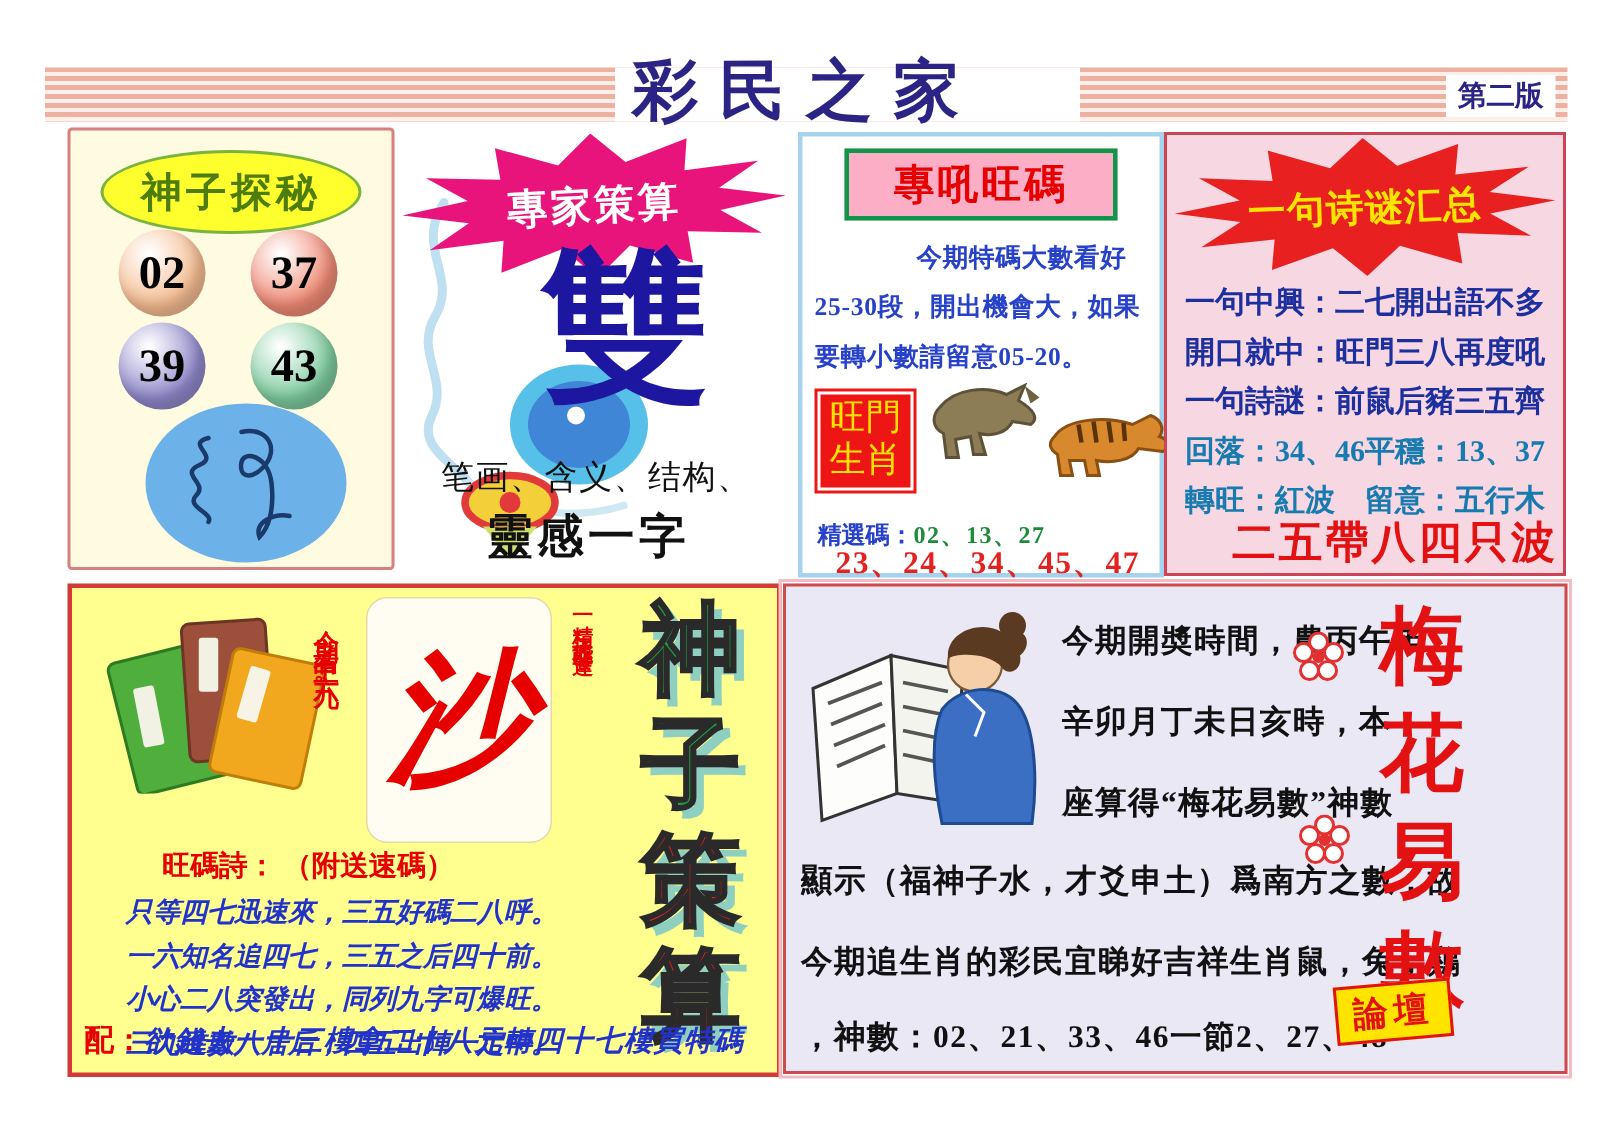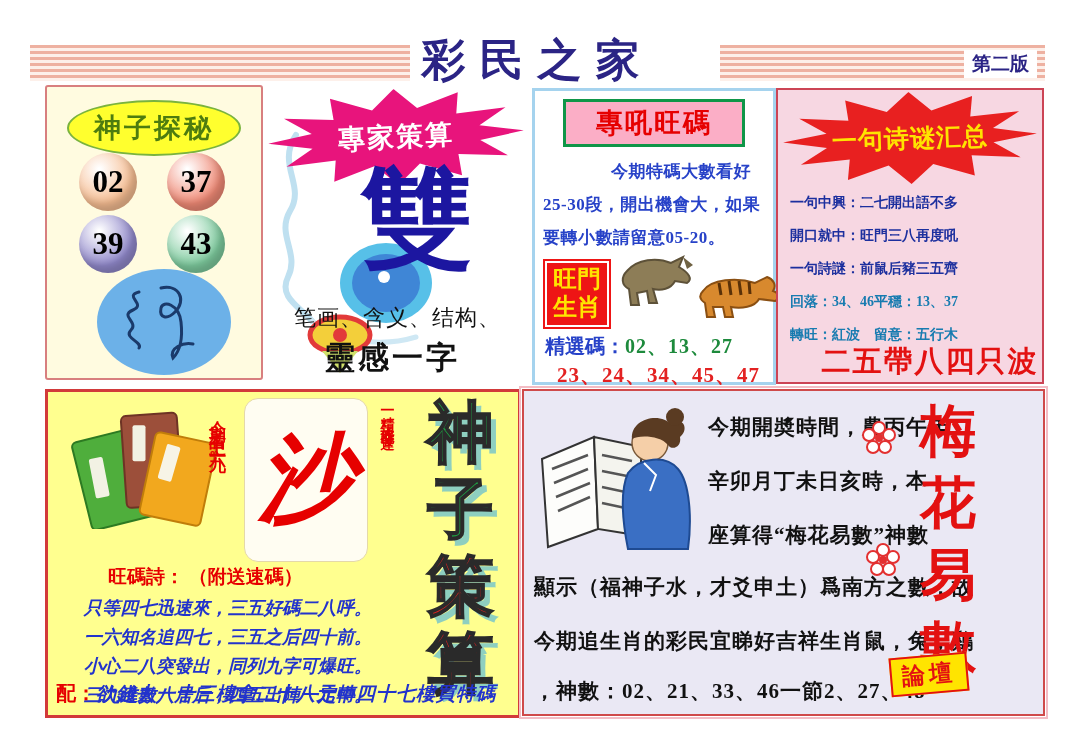--- a/index.html
+++ b/index.html
@@ -46,33 +46,33 @@
   
   #boxC{left:532px;top:88px;width:238px;height:291px;background:#fff;border:3px solid #a5d3ee;}
   #boxC .ctitle{margin:8px auto 0;width:176px;height:42px;background:#fbaec6;border:3px solid #0f9648;
     display:flex;align-items:center;justify-content:center;}
   #boxC .ctitle span{color:#e60000;font-size:27px;font-weight:bold;letter-spacing:2px;}
   #boxC .para{margin:8px 8px 0;color:#2742c8;font-size:17px;line-height:1.95;text-indent:4em;
     font-weight:bold;letter-spacing:.5px;}
   #wang-badge{position:absolute;left:8px;top:168px;width:60px;height:62px;border:2px solid #ee1515;
     padding:2px;background:#fff;}
   #wang-badge .in{width:100%;height:100%;background:#ee1515;display:flex;align-items:center;justify-content:center;}
-  #wang-badge span{color:#ffe400;font-size:24px;font-weight:bold;width:2em;line-height:1.15;text-align:center;}
+  #wang-badge span{color:#ffe400;font-size:24px;font-weight:normal;width:2em;line-height:1.15;text-align:center;}
   #wolf{position:absolute;left:82px;top:158px;}
   #tiger{position:absolute;left:162px;top:176px;}
-  #boxC .pick1{position:absolute;left:10px;top:242px;font-size:20px;font-weight:bold;}
+  #boxC .pick1{position:absolute;left:10px;top:256px;font-size:16px;font-weight:bold;}
   #boxC .pick1 .lbl{color:#2742c8;}
   #boxC .pick1 .grn{color:#1d8a3c;letter-spacing:1px;}
   #boxC .pick2{position:absolute;left:22px;top:270px;font-size:21px;font-weight:bold;color:#e32222;letter-spacing:1px;}
   
   #boxD{left:776px;top:88px;width:264px;height:292px;background:#f7d7e2;border:2px solid #cc4455;}
   #burstD{width:254px;height:92px;background:#e82020;margin:2px auto 0;transform:rotate(-2deg);}
   #burstD span{color:#ffe400;font-size:25px;font-weight:bold;letter-spacing:1px;}
   #boxD .lines{position:absolute;left:12px;top:96px;width:240px;}
-  #boxD .lines div{font-size:14px;font-weight:bold;line-height:33px;white-space:nowrap;}
+  #boxD .lines div{font-size:20px;font-weight:bold;line-height:33px;white-space:nowrap;}
   #boxD .navy{color:#1c2f9e;}
   #boxD .teal{color:#177bb0;}
   #boxD .redline{position:absolute;left:0;width:100%;top:252px;text-align:center;
     color:#e31111;font-size:29px;font-weight:bold;letter-spacing:2px;margin-left:20px;}
   
   #boxE{left:45px;top:389px;width:470px;height:323px;background:#ffff8f;border:3px solid #d23a3a;}
   #books{position:absolute;left:14px;top:12px;}
   #note-vert{position:absolute;left:158px;top:14px;height:180px;writing-mode:vertical-rl;
     color:#e60000;font-size:17px;font-weight:bold;letter-spacing:6px;}
   #sha-box{position:absolute;left:196px;top:6px;width:122px;height:162px;background:#fffdf2;

